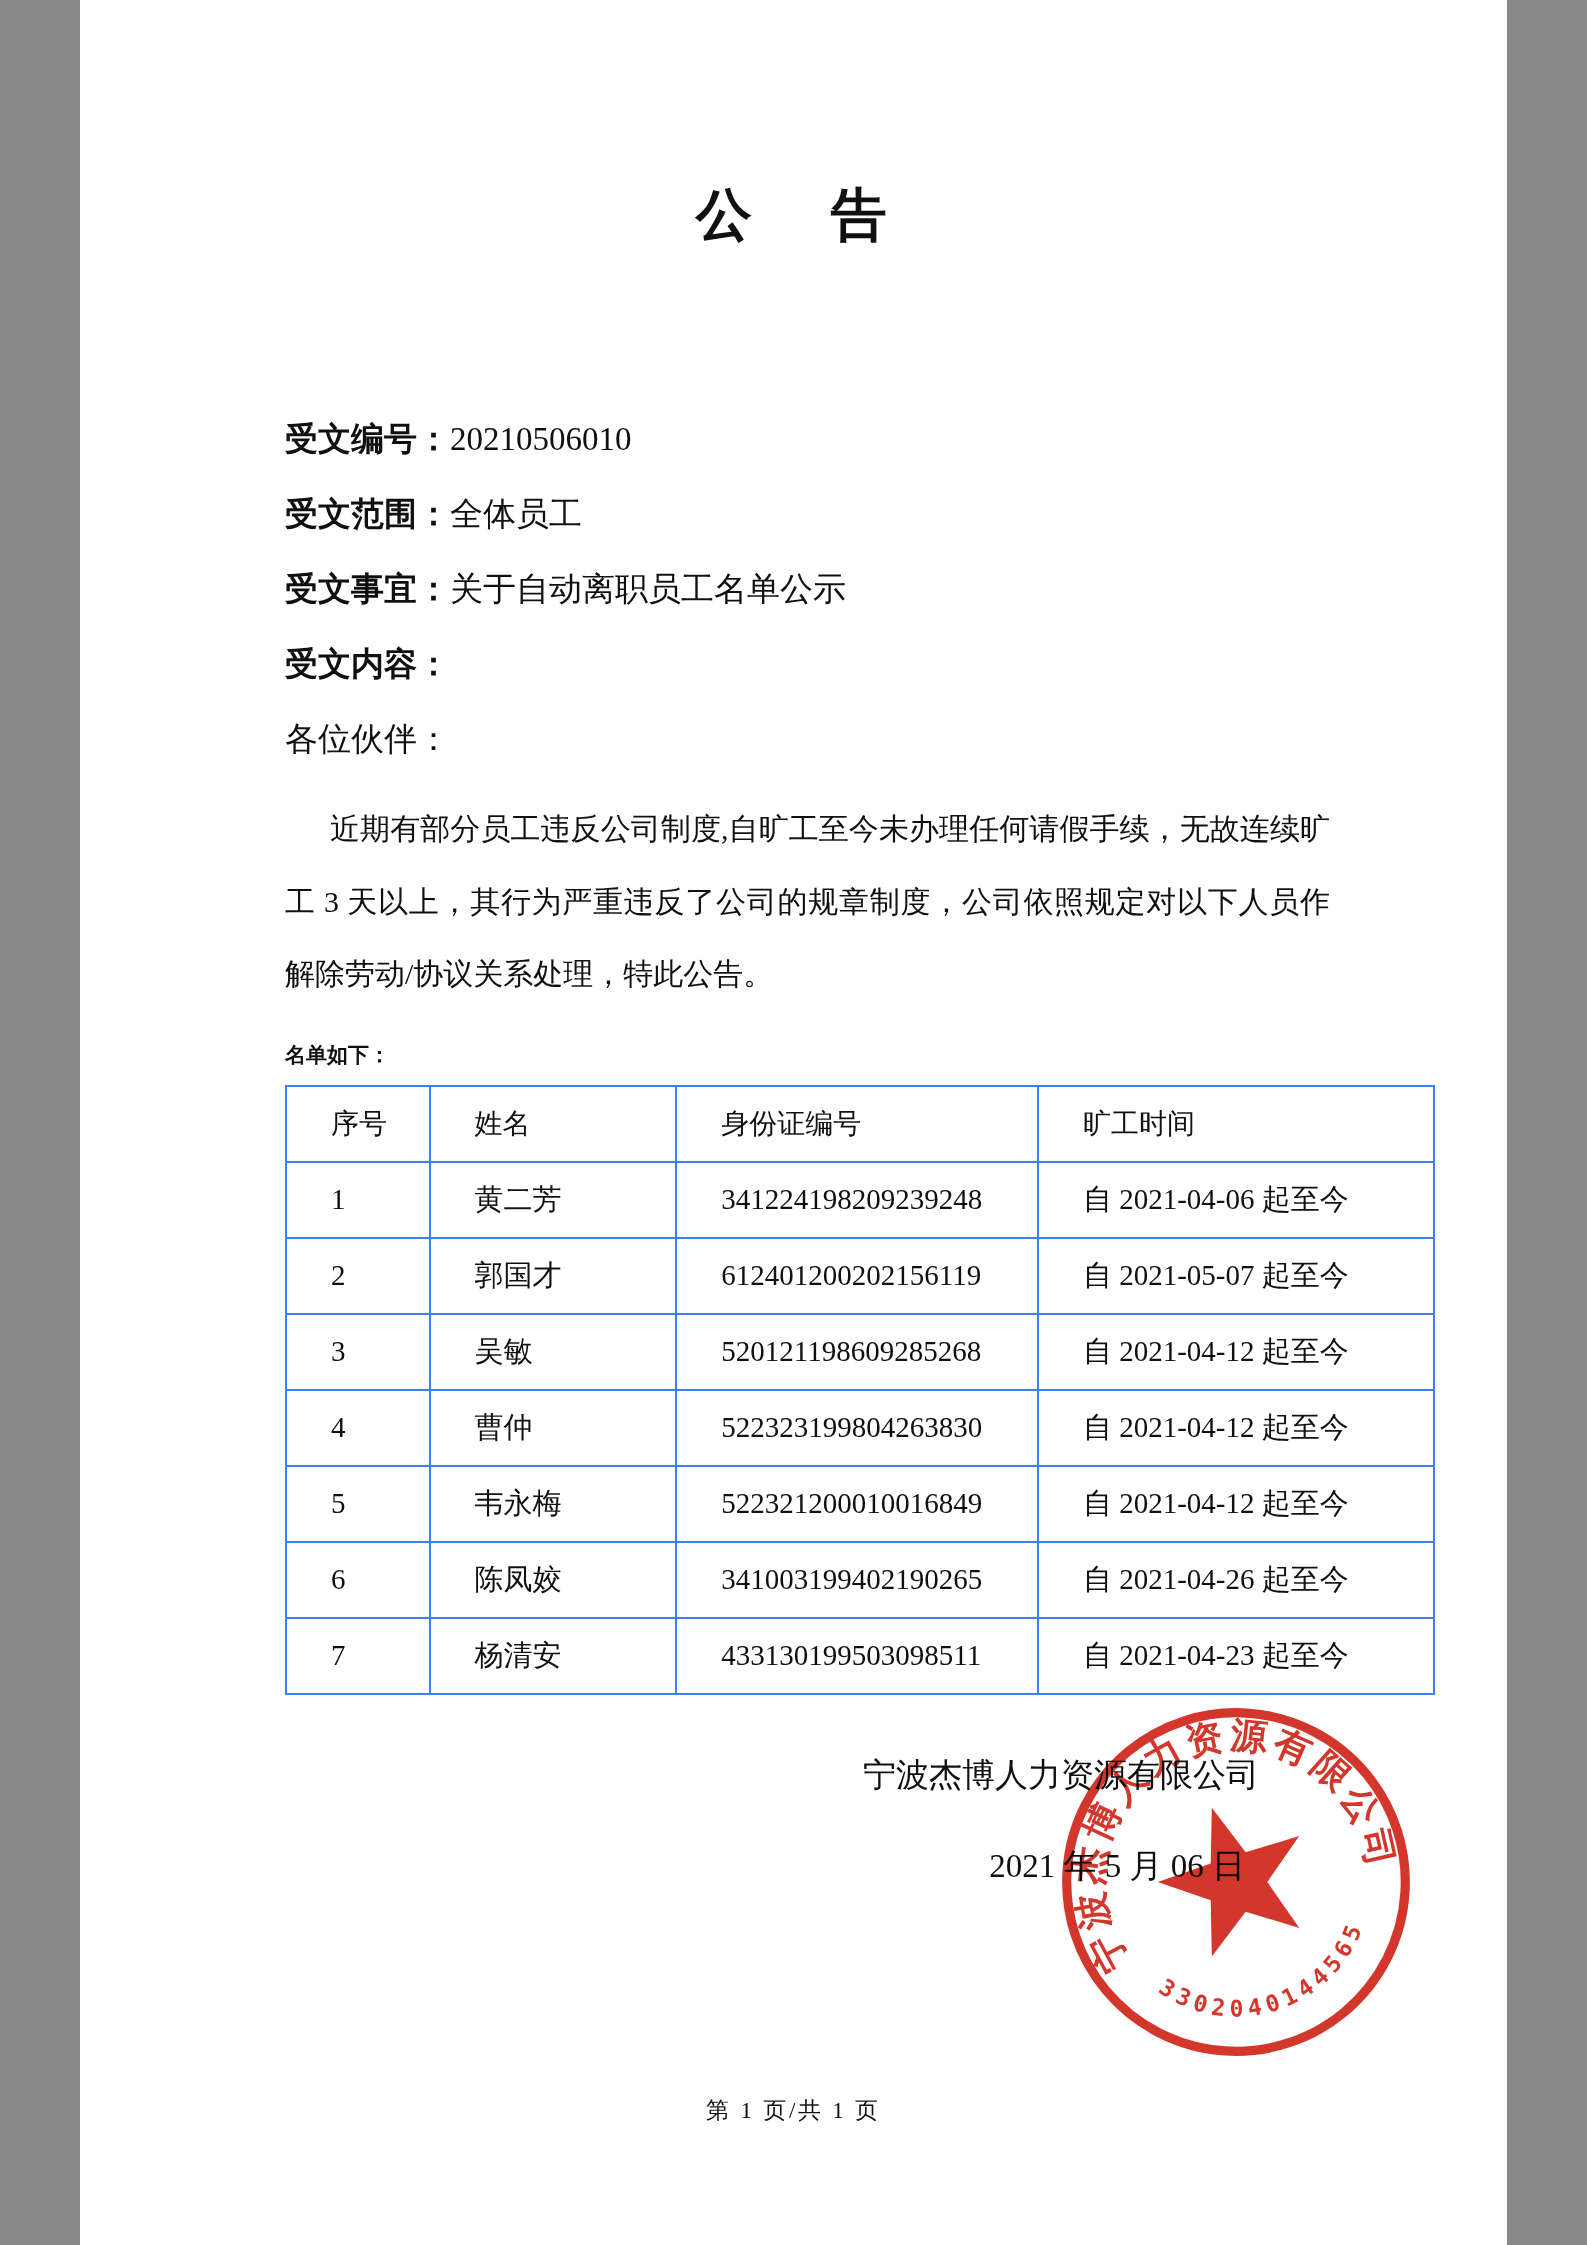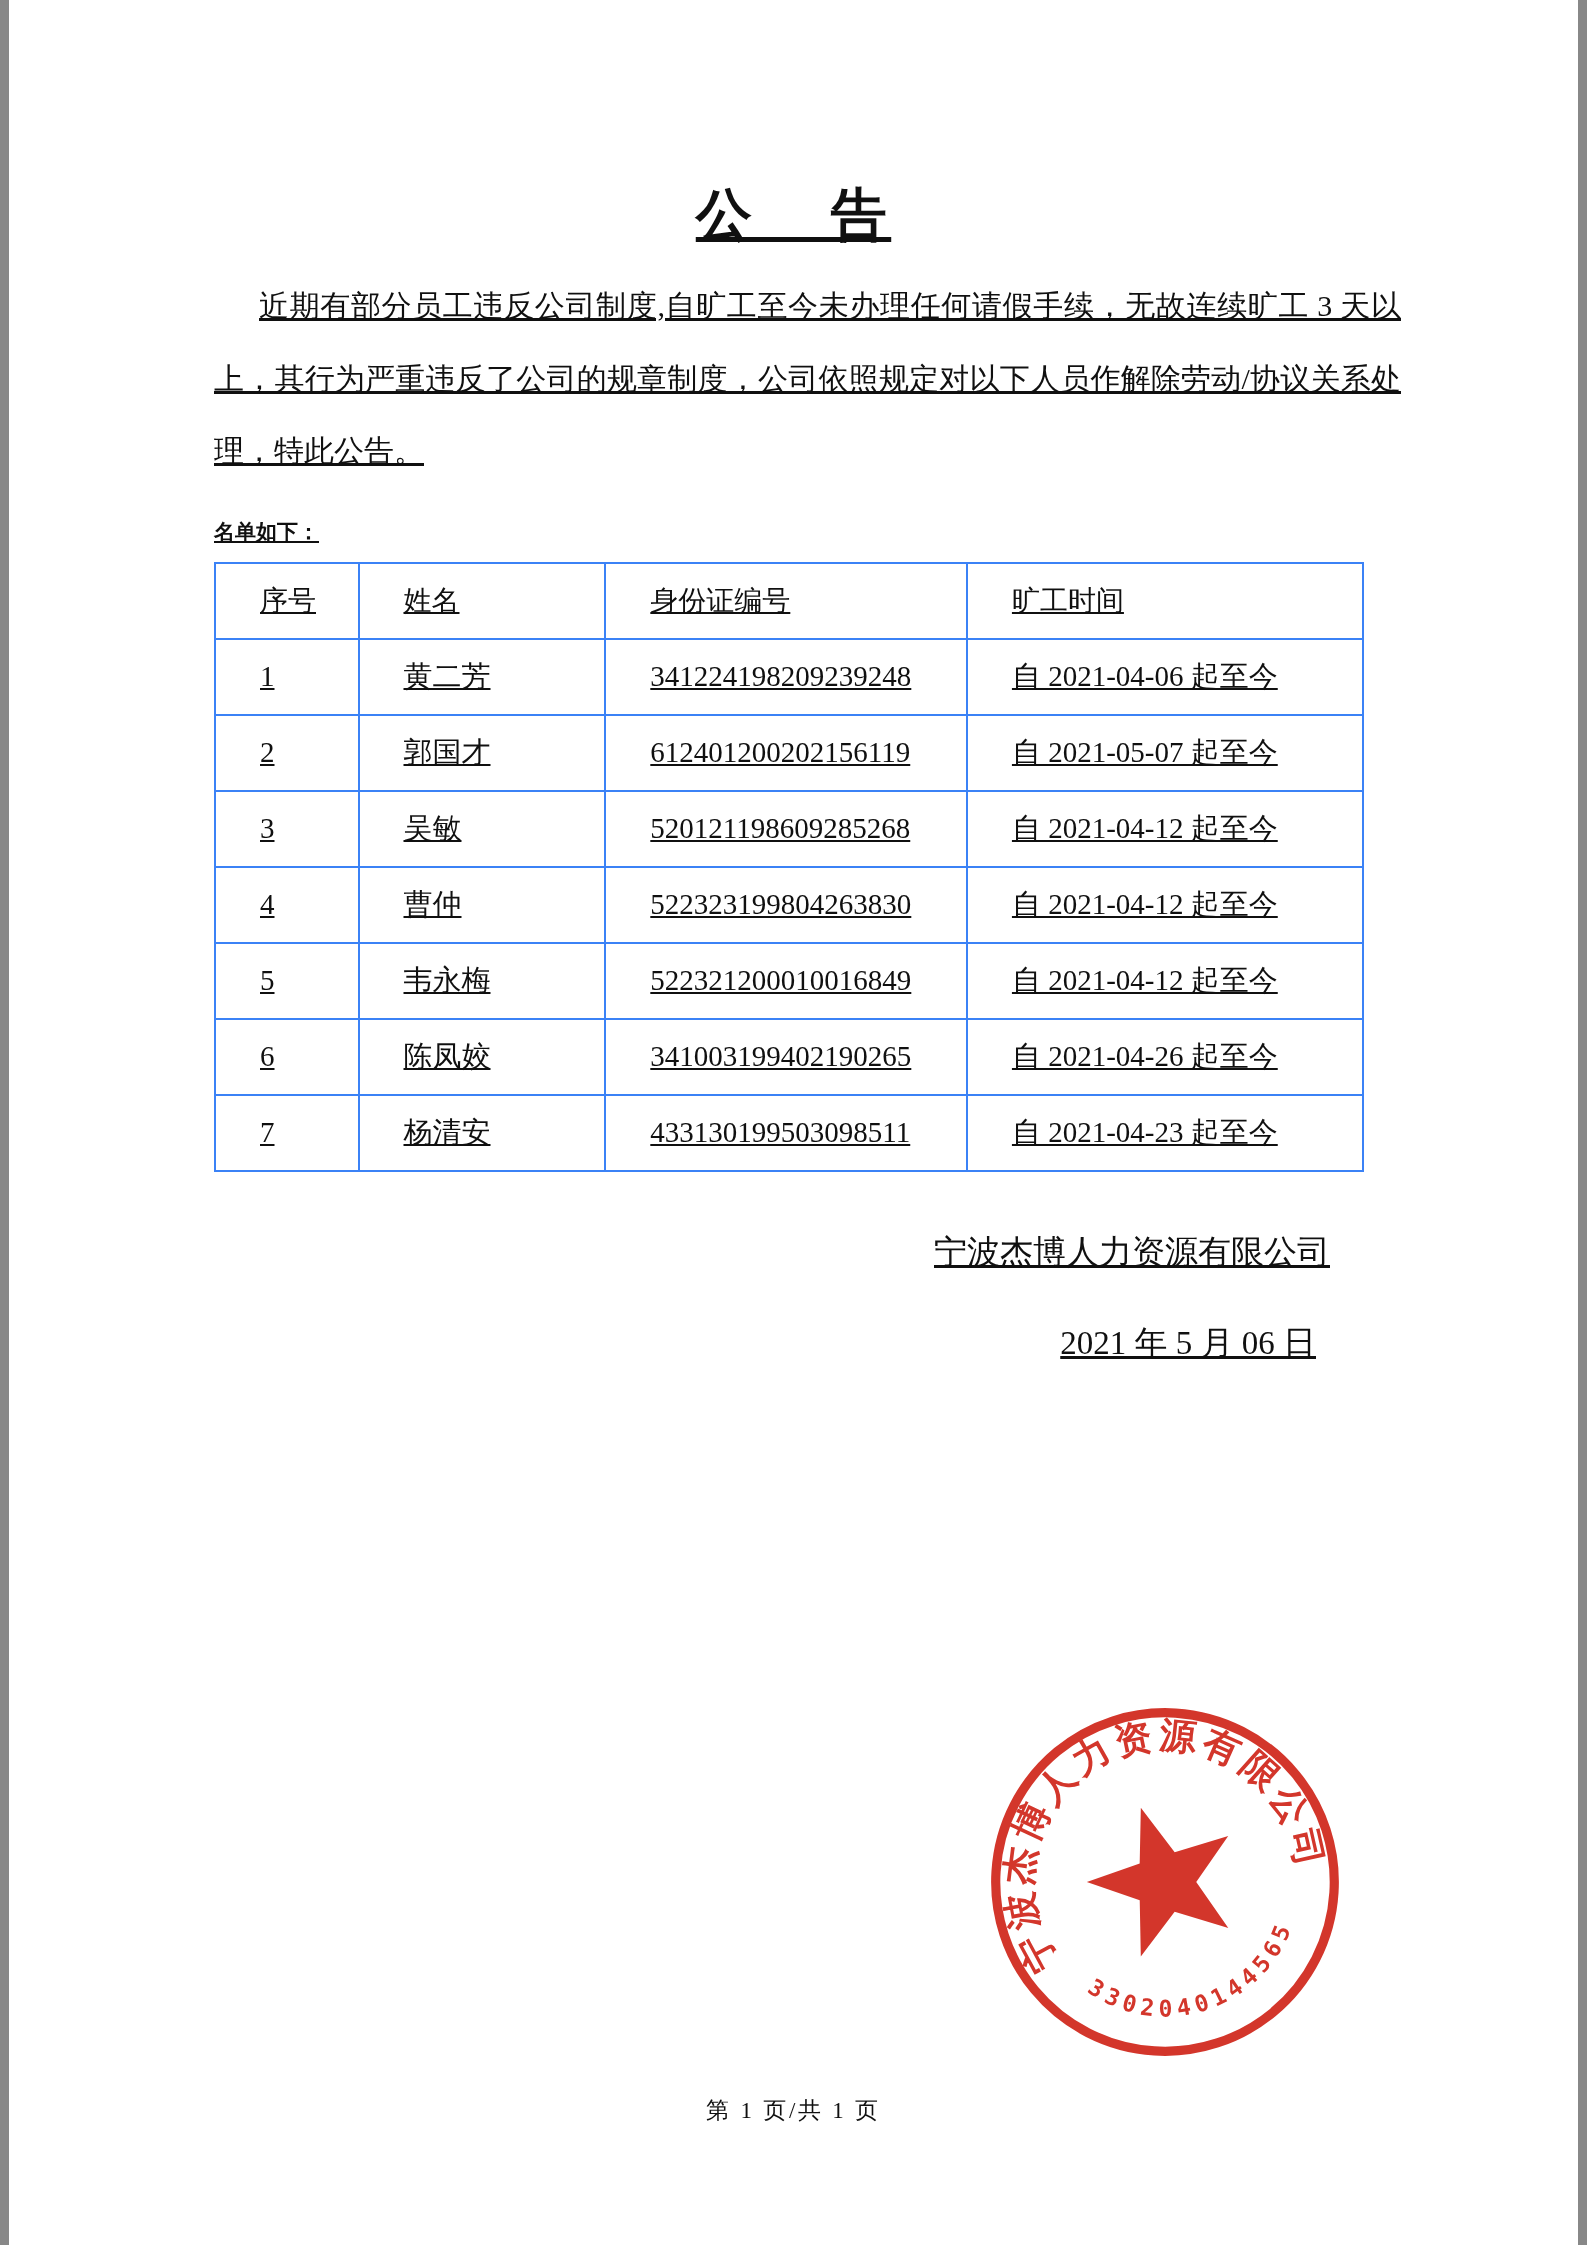--- a/index.html
+++ b/index.html
@@ -1,26 +1,25 @@
 <!DOCTYPE html>
 <html><head>
 <meta charset="utf-8">
 <style>
   * { margin: 0; padding: 0; box-sizing: border-box; }
   html, body { background: #888; }
   .page {
     position: relative;
-    width: 1569px;
+    width: 1427px;
     height: 2245px;
     margin: 0 auto;
     background: #ffffff;
     font-family: "Liberation Serif", "DejaVu Serif", serif;
     color: #101010;
     overflow: hidden;
-    text-decoration: underline;
   }
   .doc-title {
     padding-top: 178px;
     text-align: center;
     font-size: 56px;
     font-weight: bold;
     word-spacing: 1.0em;
     letter-spacing: 0.08em;
   }
   .meta {
@@ -98,20 +97,41 @@
     letter-spacing: 0.12em;
   }
 </style>
 </head>
 <body>
 
 <div class="page">
 
   <div class="doc-title">公 告</div>
 
+  <div class="meta">
+    <div class="meta-row">
+      <span class="meta-label">受文编号：</span>
+      <span class="meta-value">20210506010</span>
+    </div>
+    <div class="meta-row">
+      <span class="meta-label">受文范围：</span>
+      <span class="meta-value">全体员工</span>
+    </div>
+    <div class="meta-row">
+      <span class="meta-label">受文事宜：</span>
+      <span class="meta-value">关于自动离职员工名单公示</span>
+    </div>
+    <div class="meta-row">
+      <span class="meta-label">受文内容：</span>
+      <span class="meta-value"></span>
+    </div>
+    <div class="meta-row">
+      <span class="salutation">各位伙伴：</span>
+    </div>
+  </div>
 
   <div class="body-paragraph">近期有部分员工违反公司制度,自旷工至今未办理任何请假手续，无故连续旷工 3 天以上，其行为严重违反了公司的规章制度，公司依照规定对以下人员作解除劳动/协议关系处理，特此公告。</div>
 
   <div class="list-intro">名单如下：</div>
 
   <table class="roster-table">
     <colgroup>
         <col style="width: 12.5%;">
         <col style="width: 21.5%;">
         <col style="width: 31.5%;">

